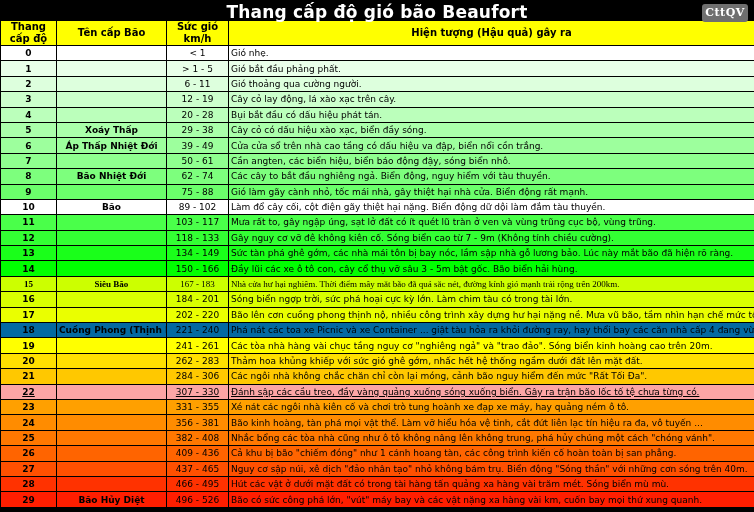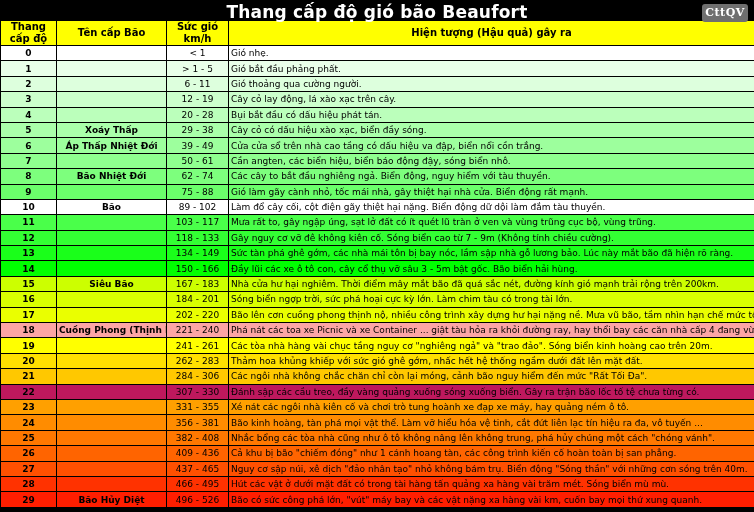--- a/index.html
+++ b/index.html
@@ -157,39 +157,39 @@
           <td class="c-name"></td>
           <td class="c-speed">134 - 149</td>
           <td class="c-desc">Sức tàn phá ghê gớm, các nhà mái tôn bị bay nóc, lầm sập nhà gỗ lương bảo. Lúc này mắt bão đã hiện rõ ràng.</td>
         </tr>
         <tr style="background: rgb(0, 255, 0);">
           <td class="c-scale">14</td>
           <td class="c-name"></td>
           <td class="c-speed">150 - 166</td>
           <td class="c-desc">Đầy lũi các xe ô tô con, cây cổ thụ vỡ sâu 3 - 5m bật gốc. Bão biển hải hùng.</td>
         </tr>
-        <tr style="background: rgb(204, 255, 0);">
+        <tr style="background: rgb(204, 255, 0); font-family: Liberation Serif, serif;">
           <td class="c-scale">15</td>
           <td class="c-name">Siêu Bão</td>
           <td class="c-speed">167 - 183</td>
           <td class="c-desc">Nhà cửa hư hại nghiêm. Thời điểm mây mắt bão đã quá sắc nét, đường kính gió mạnh trải rộng trên 200km.</td>
         </tr>
         <tr style="background: rgb(217, 255, 0);">
           <td class="c-scale">16</td>
           <td class="c-name"></td>
           <td class="c-speed">184 - 201</td>
           <td class="c-desc">Sóng biển ngợp trời, sức phá hoại cực kỳ lớn. Làm chim tàu có trong tài lớn.</td>
         </tr>
         <tr style="background: rgb(234, 255, 0);">
           <td class="c-scale">17</td>
           <td class="c-name"></td>
           <td class="c-speed">202 - 220</td>
           <td class="c-desc">Bão lên cơn cuồng phong thịnh nộ, nhiều công trình xây dựng hư hại nặng nề. Mưa vũ bão, tầm nhìn hạn chế mức tối đa.</td>
         </tr>
-        <tr style="background: #fca5a5; padding-left: 31px;">
+        <tr style="background: #0369a1; padding-left: 31px;">
           <td class="c-scale">18</td>
           <td class="c-name">Cuồng Phong (Thịnh Nộ)</td>
           <td class="c-speed">221 - 240</td>
           <td class="c-desc">Phá nát các toa xe Picnic và xe Container ... giật tàu hỏa ra khỏi đường ray, hay thổi bay các căn nhà cấp 4 đang vừa.</td>
         </tr>
         <tr style="background: rgb(255, 255, 0);">
           <td class="c-scale">19</td>
           <td class="c-name"></td>
           <td class="c-speed">241 - 261</td>
           <td class="c-desc">Các tòa nhà hàng vài chục tầng nguy cơ "nghiêng ngả" và "trao đảo". Sóng biển kinh hoàng cao trên 20m.</td>
@@ -199,21 +199,21 @@
           <td class="c-name"></td>
           <td class="c-speed">262 - 283</td>
           <td class="c-desc">Thảm hoa khủng khiếp với sức gió ghê gớm, nhấc hết hệ thống ngầm dưới đất lên mặt đất.</td>
         </tr>
         <tr style="background: rgb(255, 200, 0);">
           <td class="c-scale">21</td>
           <td class="c-name"></td>
           <td class="c-speed">284 - 306</td>
           <td class="c-desc">Các ngôi nhà không chắc chăn chỉ còn lại móng, cảnh bão nguy hiểm đến mức "Rất Tối Đa".</td>
         </tr>
-        <tr style="background: #be185d;">
+        <tr style="background: #fca5a5; text-decoration: underline;">
           <td class="c-scale">22</td>
           <td class="c-name"></td>
           <td class="c-speed">307 - 330</td>
           <td class="c-desc">Đánh sập các cầu treo, đầy vàng quảng xuống sóng xuống biển. Gây ra trận bão lốc tố tệ chưa từng có.</td>
         </tr>
         <tr style="background: rgb(255, 160, 0);">
           <td class="c-scale">23</td>
           <td class="c-name"></td>
           <td class="c-speed">331 - 355</td>
           <td class="c-desc">Xé nát các ngôi nhà kiên cố và chơi trò tung hoành xe đạp xe máy, hay quảng ném ô tô.</td>

